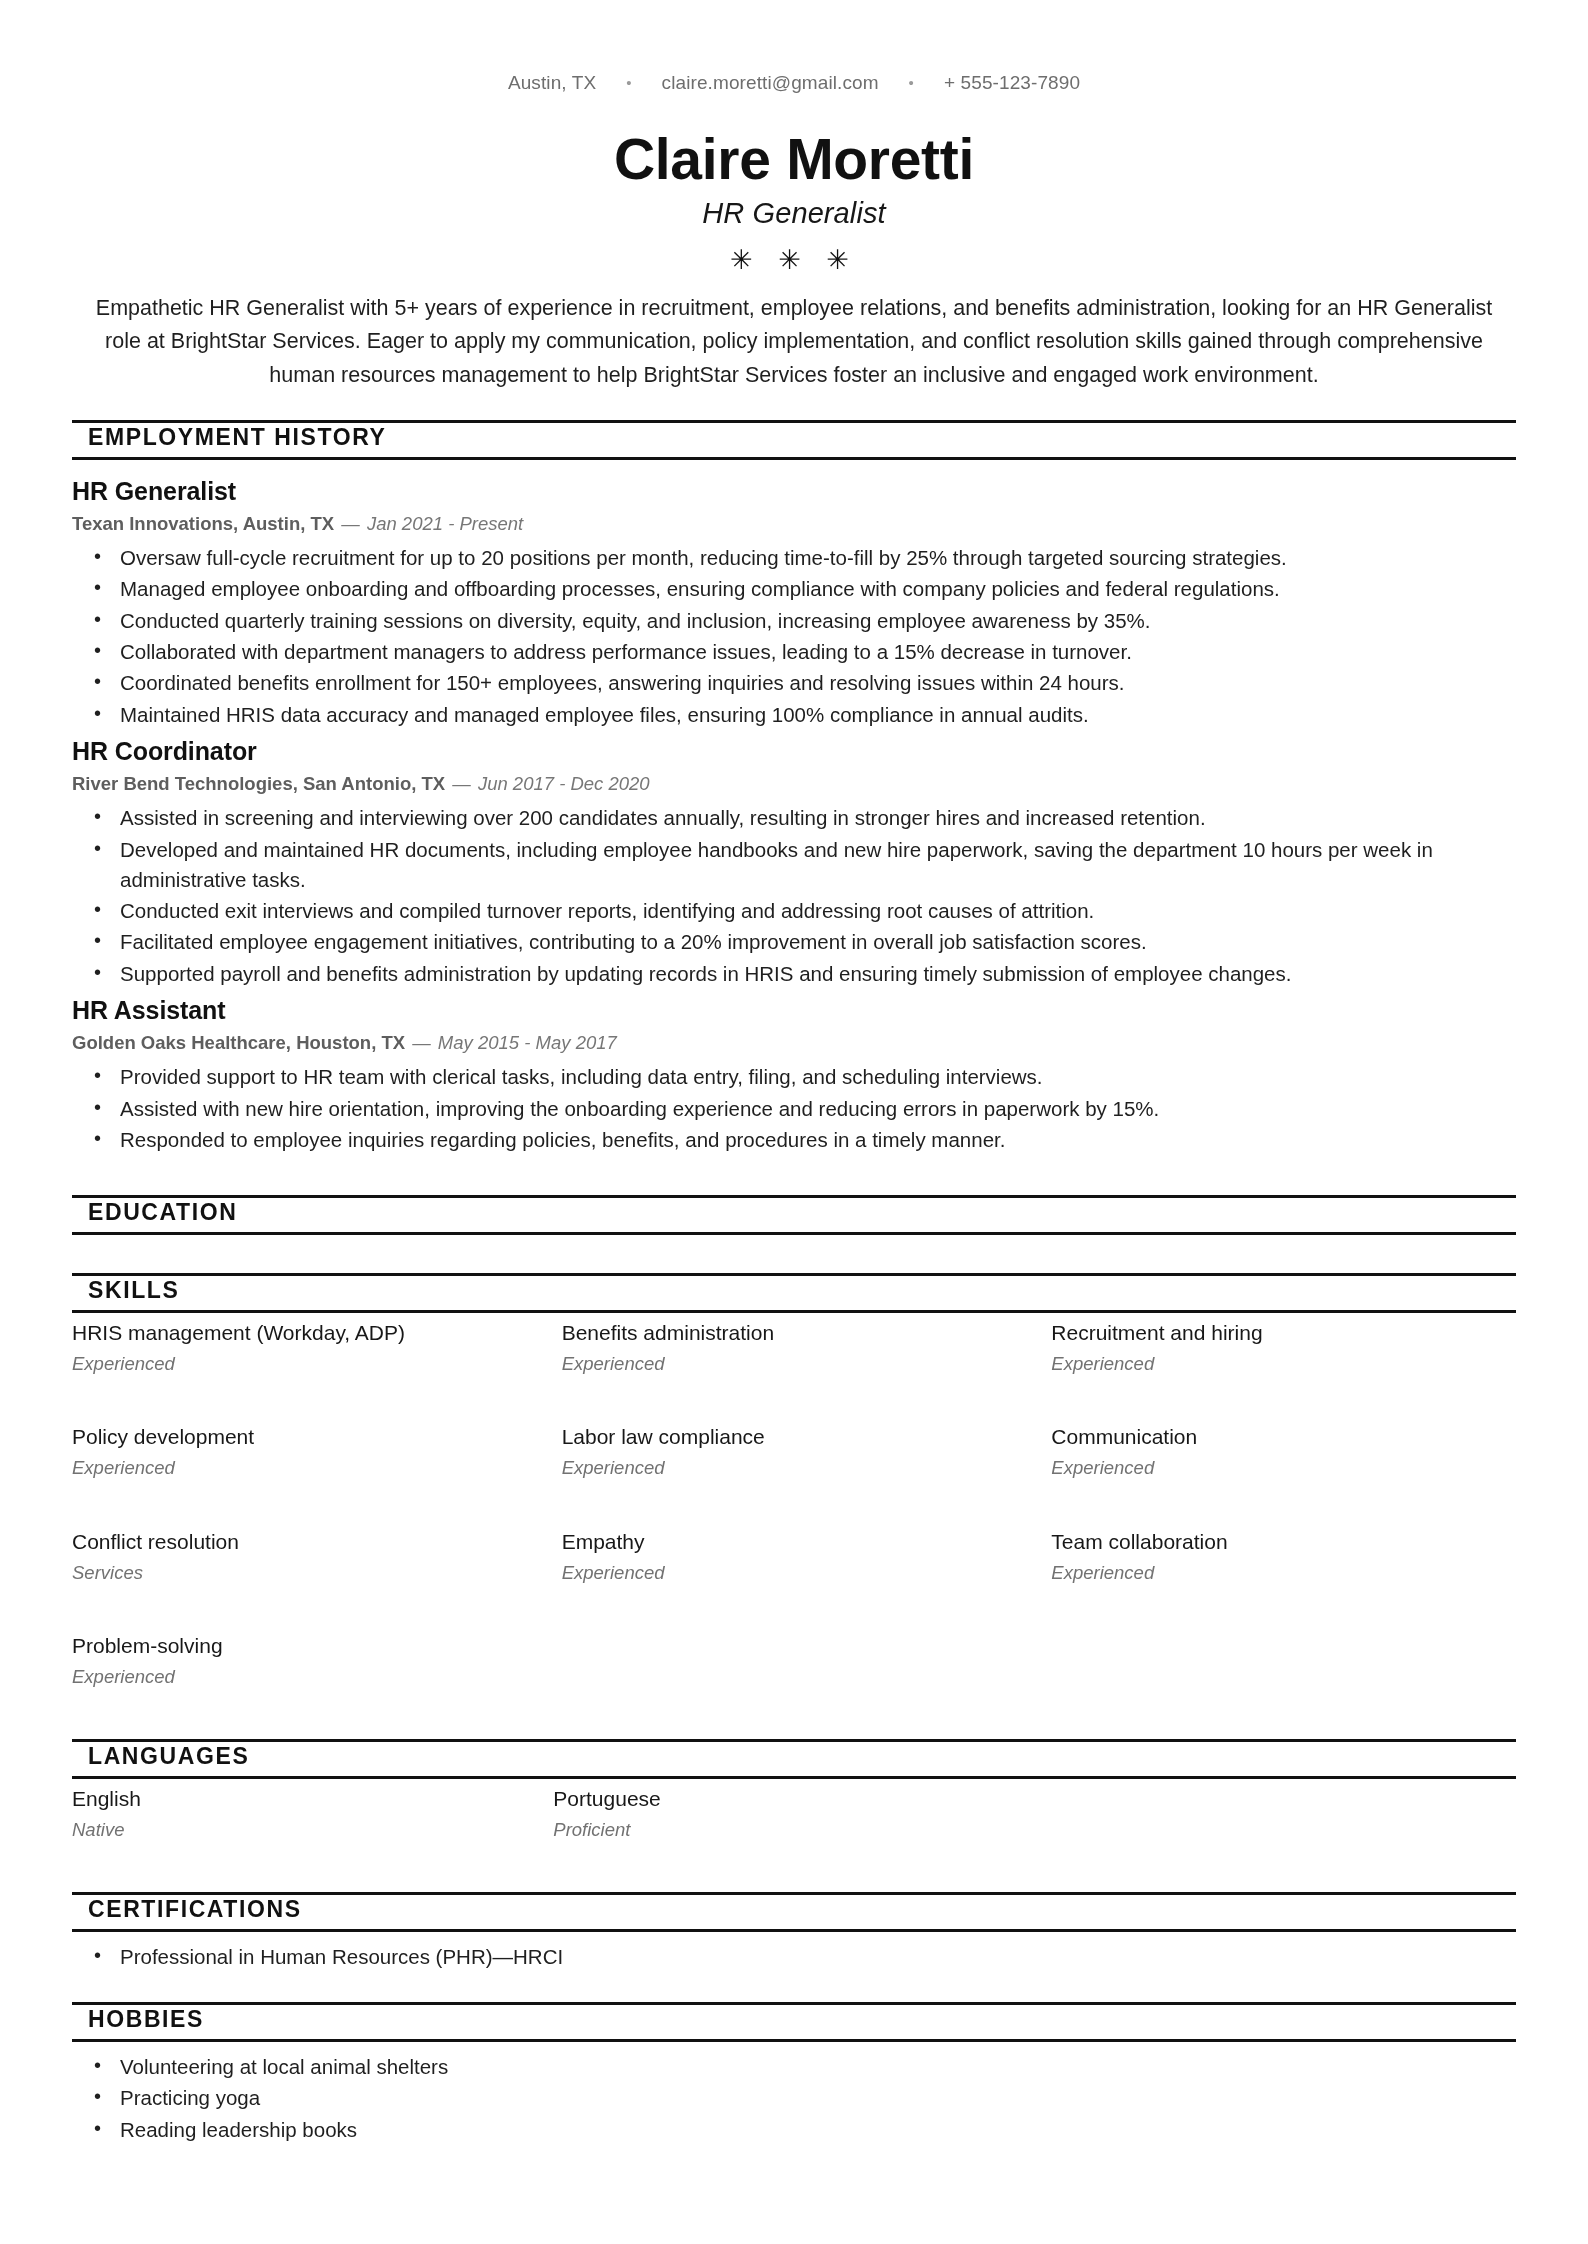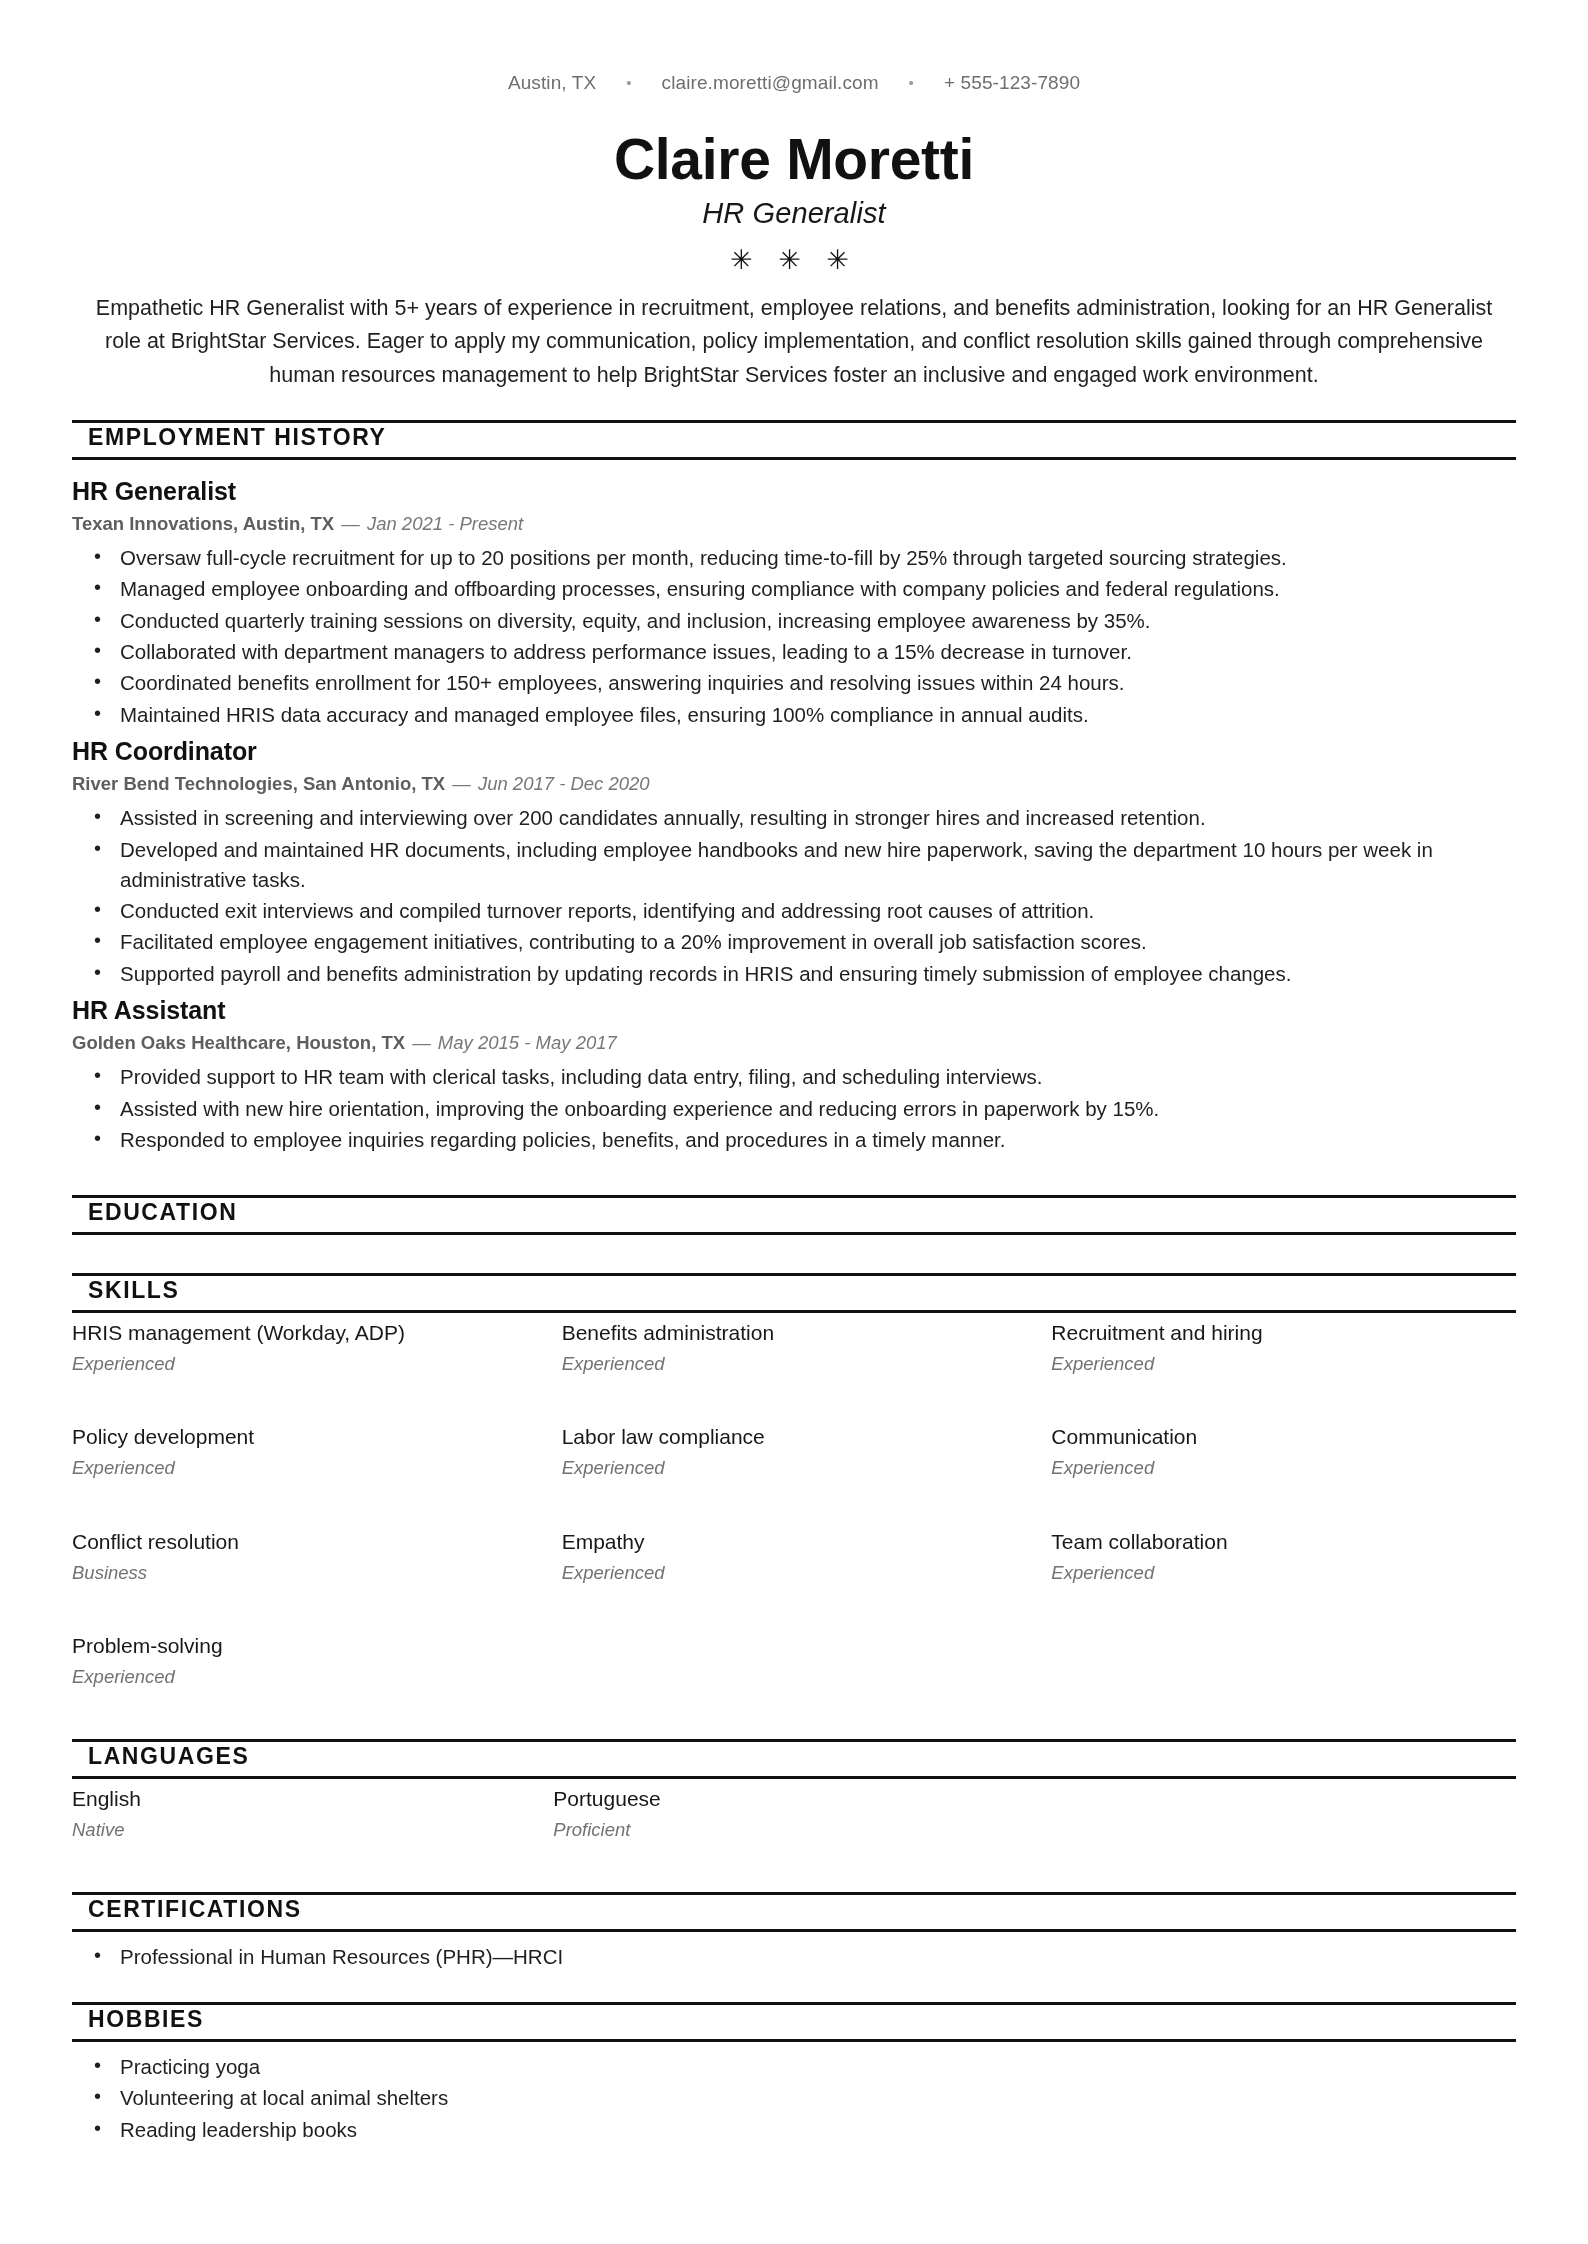--- a/index.html
+++ b/index.html
@@ -296,21 +296,21 @@
       <div class="grid-cell">
         <div class="gc-name">Labor law compliance</div>
         <div class="gc-level">Experienced</div>
       </div>
       <div class="grid-cell">
         <div class="gc-name">Communication</div>
         <div class="gc-level">Experienced</div>
       </div>
       <div class="grid-cell">
         <div class="gc-name">Conflict resolution</div>
-        <div class="gc-level">Business</div>
+        <div class="gc-level">Services</div>
       </div>
       <div class="grid-cell">
         <div class="gc-name">Empathy</div>
         <div class="gc-level">Experienced</div>
       </div>
       <div class="grid-cell">
         <div class="gc-name">Team collaboration</div>
         <div class="gc-level">Experienced</div>
       </div>
       <div class="grid-cell">
@@ -353,20 +353,20 @@
   </div>
 
   <div class="gap-md"></div>
 
   <div class="section">
     <div class="section-head">
       <div class="section-head-inner">HOBBIES</div>
     </div>
     <div class="section-body">
       <ul class="bullets">
+        <li>Volunteering at local animal shelters</li>
         <li>Practicing yoga</li>
-        <li>Volunteering at local animal shelters</li>
         <li>Reading leadership books</li>
       </ul>
     </div>
   </div>
 
 </div>
 
 </body></html>

